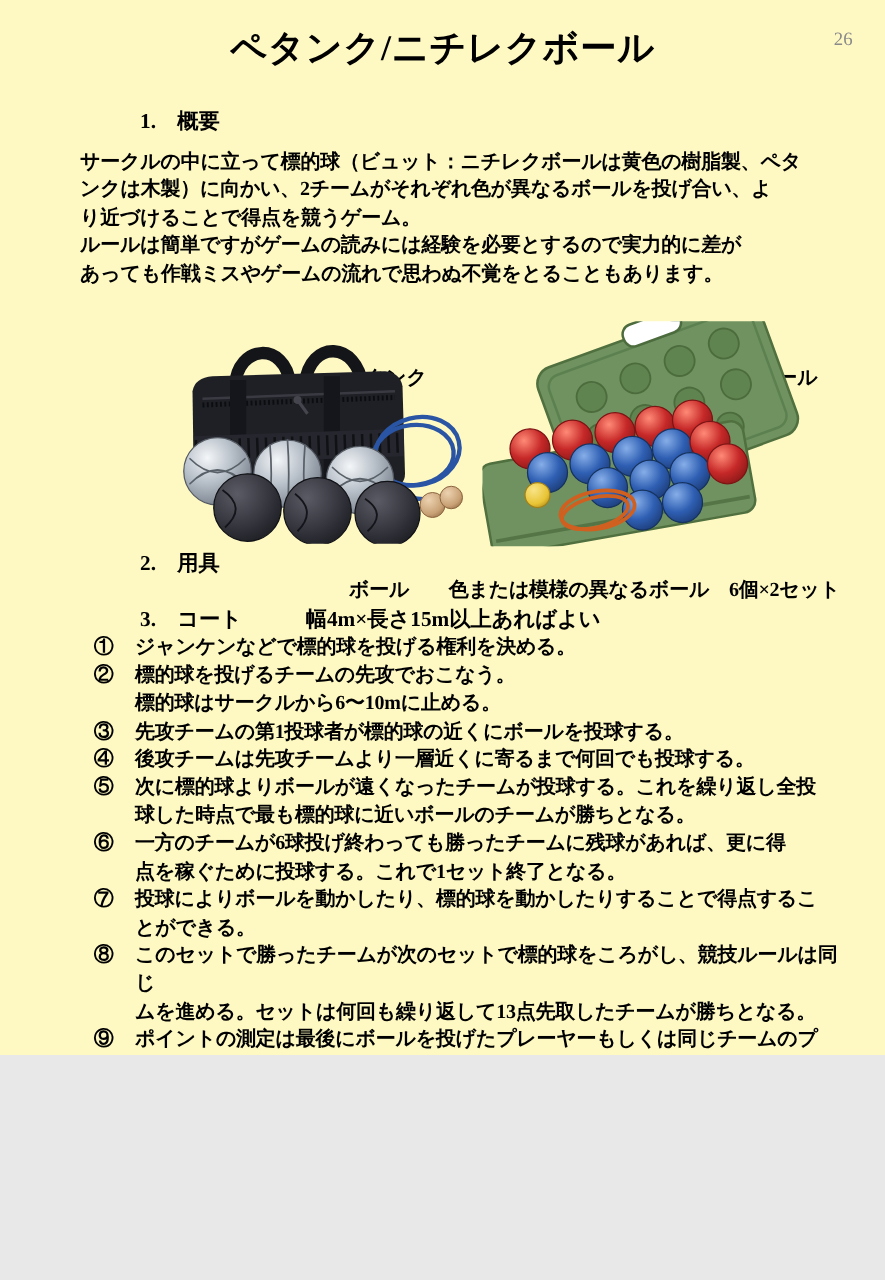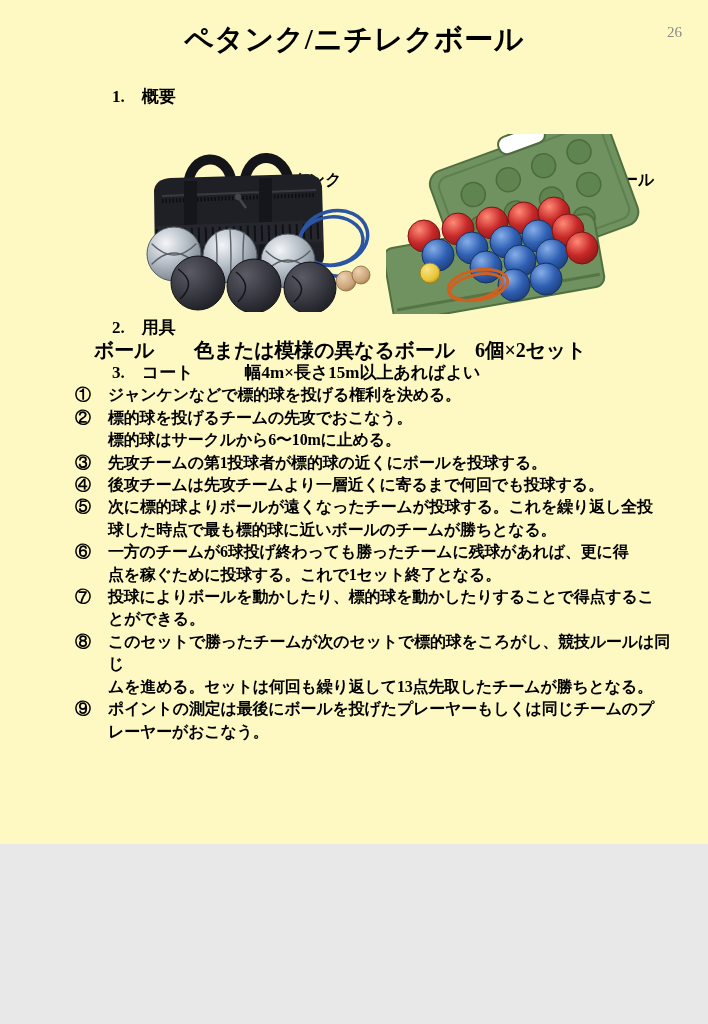--- a/index.html
+++ b/index.html
@@ -36,21 +36,21 @@
   .para2{margin-top:22px;}
   .figures{position:relative;height:194px;margin-top:14px;}
   .fig-label{position:absolute;font-size:16px;line-height:20px;margin-top:48px;}
   .fig-label-petanque{left:212px;top:0;}
   .fig-label-nichireku{left:476px;top:0;}
   .fig-svg{position:absolute;}
   .svg-petanque{left:76px;top:22px;}
   .svg-nichireku{left:322px;top:12px;}
   .equip-row{
     padding-left:30px;
-    font-size:20px;line-height:22.4px;white-space:pre-wrap;letter-spacing:-0.2px;
+    font-size:16px;line-height:22.4px;white-space:pre-wrap;letter-spacing:-0.2px;text-align:right;
   }
   .mitem{
     display:flex;
     padding-left:11px;
     font-size:16px;line-height:22.4px;letter-spacing:-0.2px;
   }
   .mnum{flex:0 0 33px;width:33px;}
   .mtext{flex:1;white-space:pre-wrap;}
 </style>
 </head>
@@ -59,20 +59,25 @@
 <div class="page">
 
   <div class="pageno">26</div>
 
   <h1 class="title">ペタンク/ニチレクボール</h1>
 
   <div class="content">
 
     <div class="sec-h h-overview">1.　概要</div>
 
+    <div class="para para1">サークルの中に立って標的球（ビュット：ニチレクボールは黄色の樹脂製、ペタ
+ンクは木製）に向かい、2チームがそれぞれ色が異なるボールを投げ合い、よ
+り近づけることで得点を競うゲーム。
+ルールは簡単ですがゲームの読みには経験を必要とするので実力的に差が
+あっても作戦ミスやゲームの流れで思わぬ不覚をとることもあります。</div>
 
 
     <div class="figures">
 
       <div class="fig-label fig-label-petanque">ペタンク</div>
 
       <svg class="fig-svg svg-petanque" width="232" height="168" viewBox="0 0 232 168" xmlns="http://www.w3.org/2000/svg">
         <defs>
           <radialGradient id="gSilver" cx="35%" cy="30%" r="80%">
             <stop offset="0%" stop-color="#f4f6f8"></stop>

